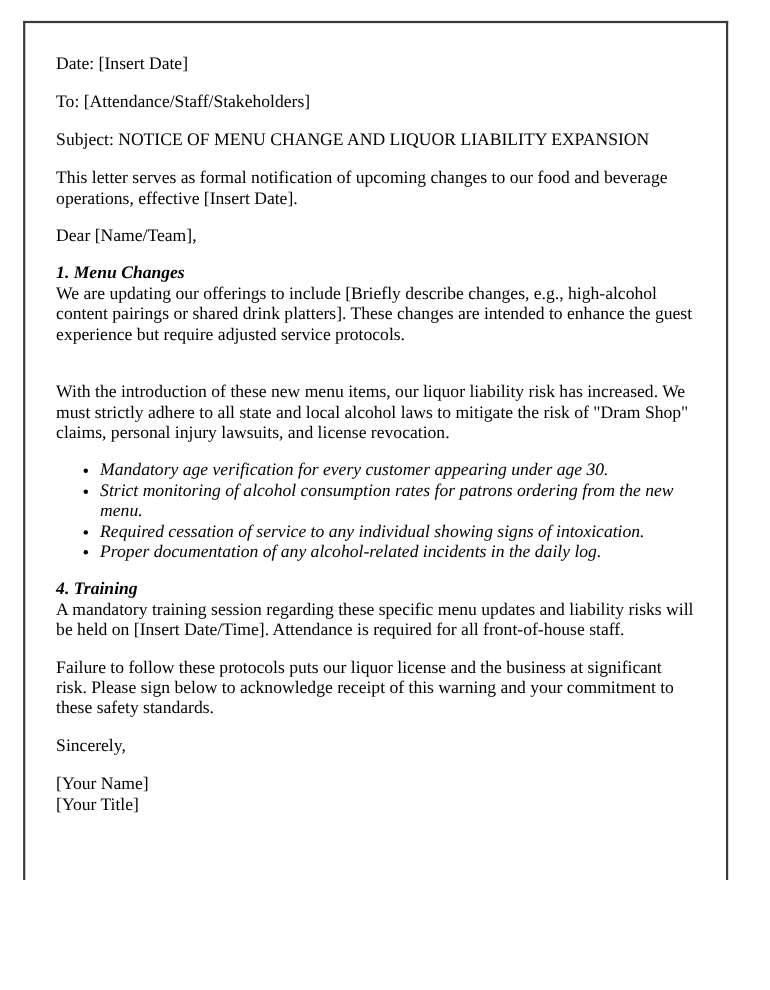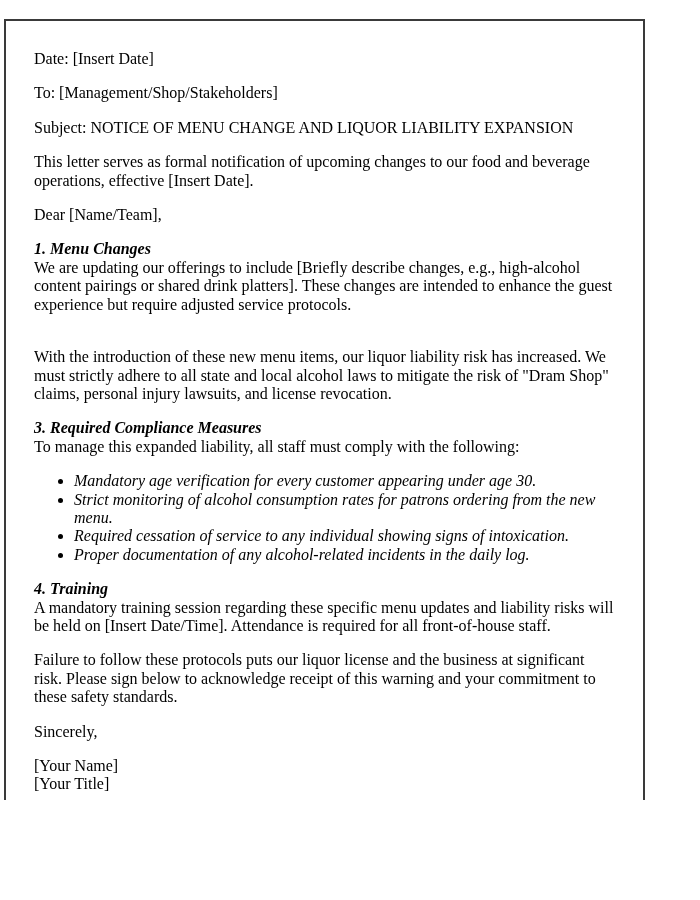--- a/index.html
+++ b/index.html
@@ -12,21 +12,21 @@
     background: #ffffff;
     position: relative;
     font-family: "Liberation Serif", "DejaVu Serif", serif;
     font-size: 16px;
     line-height: 1.15;
     color: #000000;
     overflow: hidden;
   }
   .frame {
     position: absolute;
-    left: 4px;
+    left: 21px;
     top: 19px;
     width: 641px;
     height: 781px;
     box-sizing: border-box;
     border: 2px solid #3a3a3a;
     border-bottom: none;
     padding: 13px 28px 0 28px;
     overflow: hidden;
   }
   .frame p {
@@ -45,42 +45,38 @@
     font-style: italic;
   }
 </style>
 </head>
 <body>
 
 <div class="frame">
 
   <p>Date: [Insert Date]</p>
 
-  <p>To: [Management/Shop/Stakeholders]</p>
+  <p>To: [Attendance/Staff/Stakeholders]</p>
 
   <p>Subject: NOTICE OF MENU CHANGE AND LIQUOR LIABILITY EXPANSION</p>
 
   <p>This letter serves as formal notification of upcoming changes to our food and beverage operations, effective [Insert Date].</p>
 
   <p>Dear [Name/Team],</p>
 
   <p>
     <strong>1. Menu Changes</strong><br>
     <span>We are updating our offerings to include [Briefly describe changes, e.g., high-alcohol content pairings or shared drink platters]. These changes are intended to enhance the guest experience but require adjusted service protocols.</span>
   </p>
 
   <p>
     <br>
     <span>With the introduction of these new menu items, our liquor liability risk has increased. We must strictly adhere to all state and local alcohol laws to mitigate the risk of "Dram Shop" claims, personal injury lawsuits, and license revocation.</span>
   </p>
 
-  <p>
-    <strong>3. Required Compliance Measures</strong><br>
-    <span>To manage this expanded liability, all staff must comply with the following:</span>
-  </p>
 
   <ul>
     <li>Mandatory age verification for every customer appearing under age 30.</li>
     <li>Strict monitoring of alcohol consumption rates for patrons ordering from the new menu.</li>
     <li>Required cessation of service to any individual showing signs of intoxication.</li>
     <li>Proper documentation of any alcohol-related incidents in the daily log.</li>
   </ul>
 
   <p>
     <strong>4. Training</strong><br>

